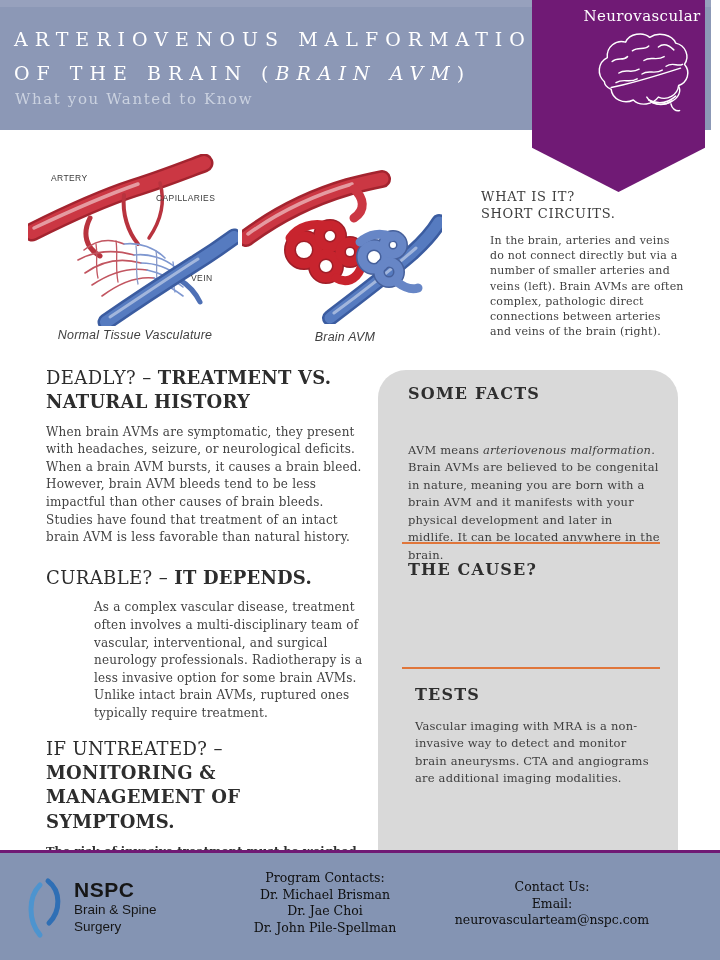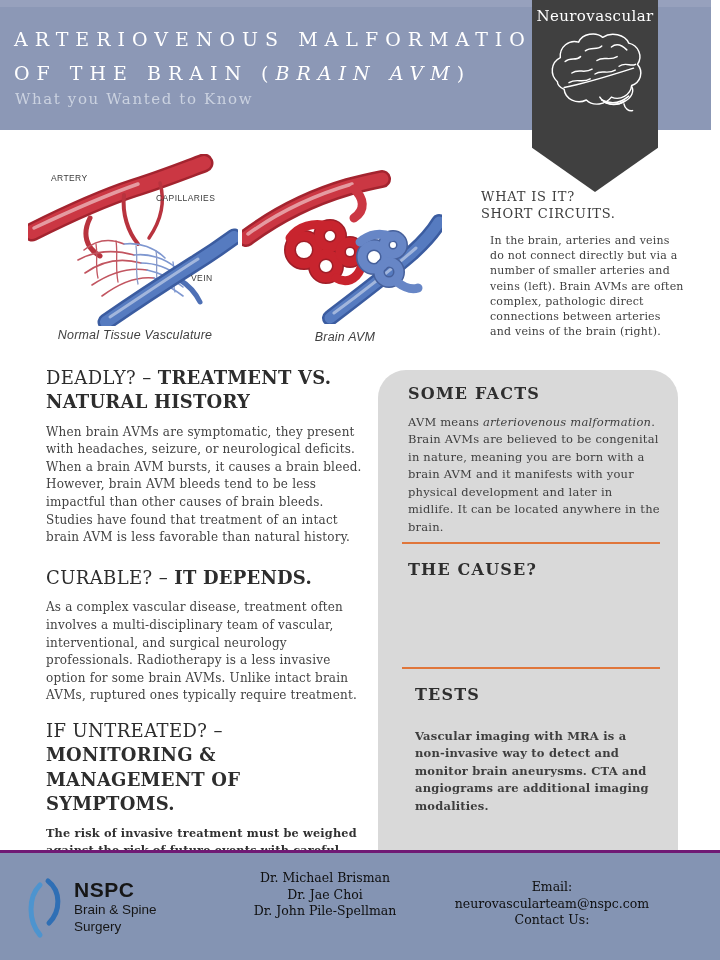--- a/index.html
+++ b/index.html
@@ -9,22 +9,22 @@
   
   .band { position:absolute; left:0; top:0; width:711px; height:130px;
           background:linear-gradient(#97a1bd 0 7px, #8c98b6 7px); }
   .title { position:absolute; left:14px; top:22px; color:#ffffff;
            font-size:19px; letter-spacing:7px; line-height:34px; white-space:nowrap; }
   .title .ital { font-style:italic; }
   .subtitle { position:absolute; left:15px; top:90px; color:#cbd2e0;
               font-size:15px; letter-spacing:1.6px; }
 
   .ribbon { position:absolute; left:532px; top:0; width:126px; height:192px;
-            background:#404040;
-            clip-path:polygon(0 0,100% 0,100% 77%,50% 100%,0 77%); }
+            background:#701a75;
+            clip-path:polygon(0 0,100% 0,100% 77%,50% 100%,0 77%);padding-left:47px; }
   .ribbon-label { margin-top:7px; text-align:center; color:#ffffff;
                   font-size:15px; letter-spacing:.4px; }
   .ribbon svg { display:block; margin:4px auto 0; }
 
   
   .diag { position:absolute; }
   .vlabel { position:absolute; font-family:"Liberation Sans", sans-serif;
             font-size:8.5px; letter-spacing:.4px; color:#3a3a3a; }
   .caption { position:absolute; font-family:"Liberation Sans", sans-serif;
              font-size:12.5px; color:#414141; letter-spacing:.2px; text-align:center;font-style:italic; }
@@ -48,25 +48,25 @@
   
   .panel { position:absolute; left:378px; top:370px; width:300px; height:600px;
            background:#d9d9d9;border-radius:28px; }
   .panel h3 { position:absolute; margin:0; font-size:16px; font-weight:bold;
               letter-spacing:1.2px; color:#2e2e2e; }
   .panel p { position:absolute; margin:0; font-size:11.5px; line-height:1.52;
              letter-spacing:.2px; color:#3e3e3e; }
   .panel .ital { font-style:italic; }
   .divider { position:absolute; left:24px; width:258px; height:0;
              border-top:2px solid #e0763b; }
-  .p-h1 { left:30px; top:14px; }  .p-b1 { left:30px; top:44px; width:253px; }
+  .p-h1 { left:30px; top:14px; }  .p-b1 { left:30px; top:72px; width:253px; }
   .d1   { top:172px; }
   .p-h2 { left:30px; top:190px; } .p-b2 { left:30px; top:233px; width:253px; }
   .d2   { top:297px; }
-  .p-h3 { left:37px; top:315px; } .p-b3 { left:37px; top:358px; width:238px;font-weight:bold; }
+  .p-h3 { left:37px; top:315px; } .p-b3 { left:37px; top:348px; width:238px; }
 
   
   .footer { position:absolute; left:0; top:850px; width:720px; height:110px;
             background:#8494b3; border-top:3px solid #701a75; box-sizing:border-box; }
   .logo-ic { position:absolute; left:24px; top:24px; }
   .logo-tx { position:absolute; left:74px; top:26px;
              font-family:"Liberation Sans", sans-serif; color:#161616; }
   .logo-tx .nm { font-size:21px; font-weight:bold; line-height:22px; letter-spacing:.5px; }
   .logo-tx .tg { font-size:13.5px; line-height:17px; }
   .contacts { position:absolute; left:190px; top:17px; width:270px; text-align:center;
@@ -192,21 +192,21 @@
     <p>In the brain, arteries and veins do not connect directly but via a number of smaller arteries and veins (left). Brain AVMs are often complex, pathologic direct connections between arteries and veins of the brain (right).</p>
   </div>
 
   <div class="leftcol">
     <div class="sec">
       <h3><span>DEADLY? – </span><b>TREATMENT VS. NATURAL HISTORY</b></h3>
       <p>When brain AVMs are symptomatic, they present with headaches, seizure, or neurological deficits. When a brain AVM bursts, it causes a brain bleed. However, brain AVM bleeds tend to be less impactful than other causes of brain bleeds. Studies have found that treatment of an intact brain AVM is less favorable than natural history.</p>
     </div>
     <div class="sec">
       <h3><span>CURABLE? – </span><b>IT DEPENDS.</b></h3>
-      <p style="margin-bottom:14px;">As a complex vascular disease, treatment often involves a multi-disciplinary team of vascular, interventional, and surgical neurology professionals. Radiotherapy is a less invasive option for some brain AVMs. Unlike intact brain AVMs, ruptured ones typically require treatment.</p>
+      <p style="margin-bottom:14px;margin-left:48px;">As a complex vascular disease, treatment often involves a multi-disciplinary team of vascular, interventional, and surgical neurology professionals. Radiotherapy is a less invasive option for some brain AVMs. Unlike intact brain AVMs, ruptured ones typically require treatment.</p>
     </div>
     <div class="sec emph">
       <h3><span>IF UNTREATED? – </span><b>MONITORING &amp; MANAGEMENT OF SYMPTOMS.</b></h3>
       <p>The risk of invasive treatment must be weighed against the risk of future events with careful monitoring and medical management of symptoms.</p>
     </div>
   </div>
 
   <div class="panel">
     <h3 class="p-h1">SOME FACTS</h3>
     <p class="p-b1"><span>AVM means </span><span class="ital">arteriovenous malformation</span><span>. Brain AVMs are believed to be congenital in nature, meaning you are born with a brain AVM and it manifests with your physical development and later in midlife. It can be located anywhere in the brain.</span></p>
@@ -223,23 +223,24 @@
         <path d="M16,8 C4,20 4,44 16,58" stroke="#4d94cf" stroke-width="5"></path>
         <path d="M24,4 C37,14 37,34 25,46" stroke="#2f6fb5" stroke-width="5"></path>
       </g>
     </svg>
     <div class="logo-tx">
       <div class="nm">NSPC</div>
       <div class="tg">Brain &amp; Spine</div>
       <div class="tg">Surgery</div>
     </div>
     <div class="contacts">
+      <div>Program Contacts:</div>
       <div>Dr. Michael Brisman</div>
       <div>Dr. Jae Choi</div>
       <div>Dr. John Pile-Spellman</div>
     </div>
     <div class="contactus">
+      <div>Contact Us:</div>
       <div>Email: neurovascularteam@nspc.com</div>
-      <div>Contact Us:</div>
     </div>
   </div>
 
 </div>
 
 </body></html>

